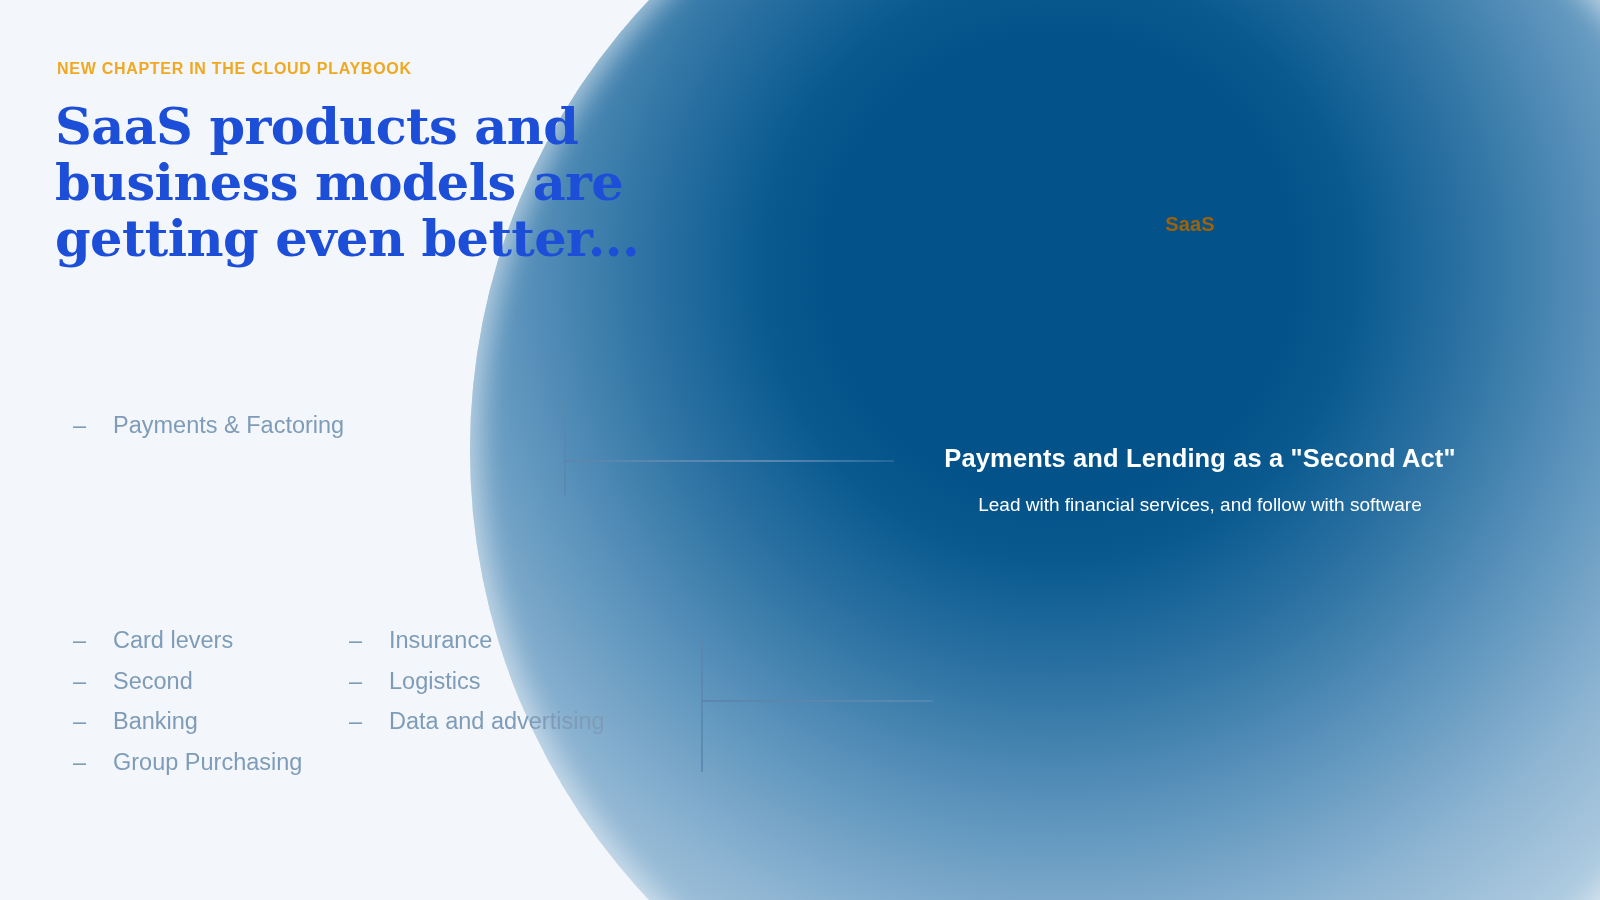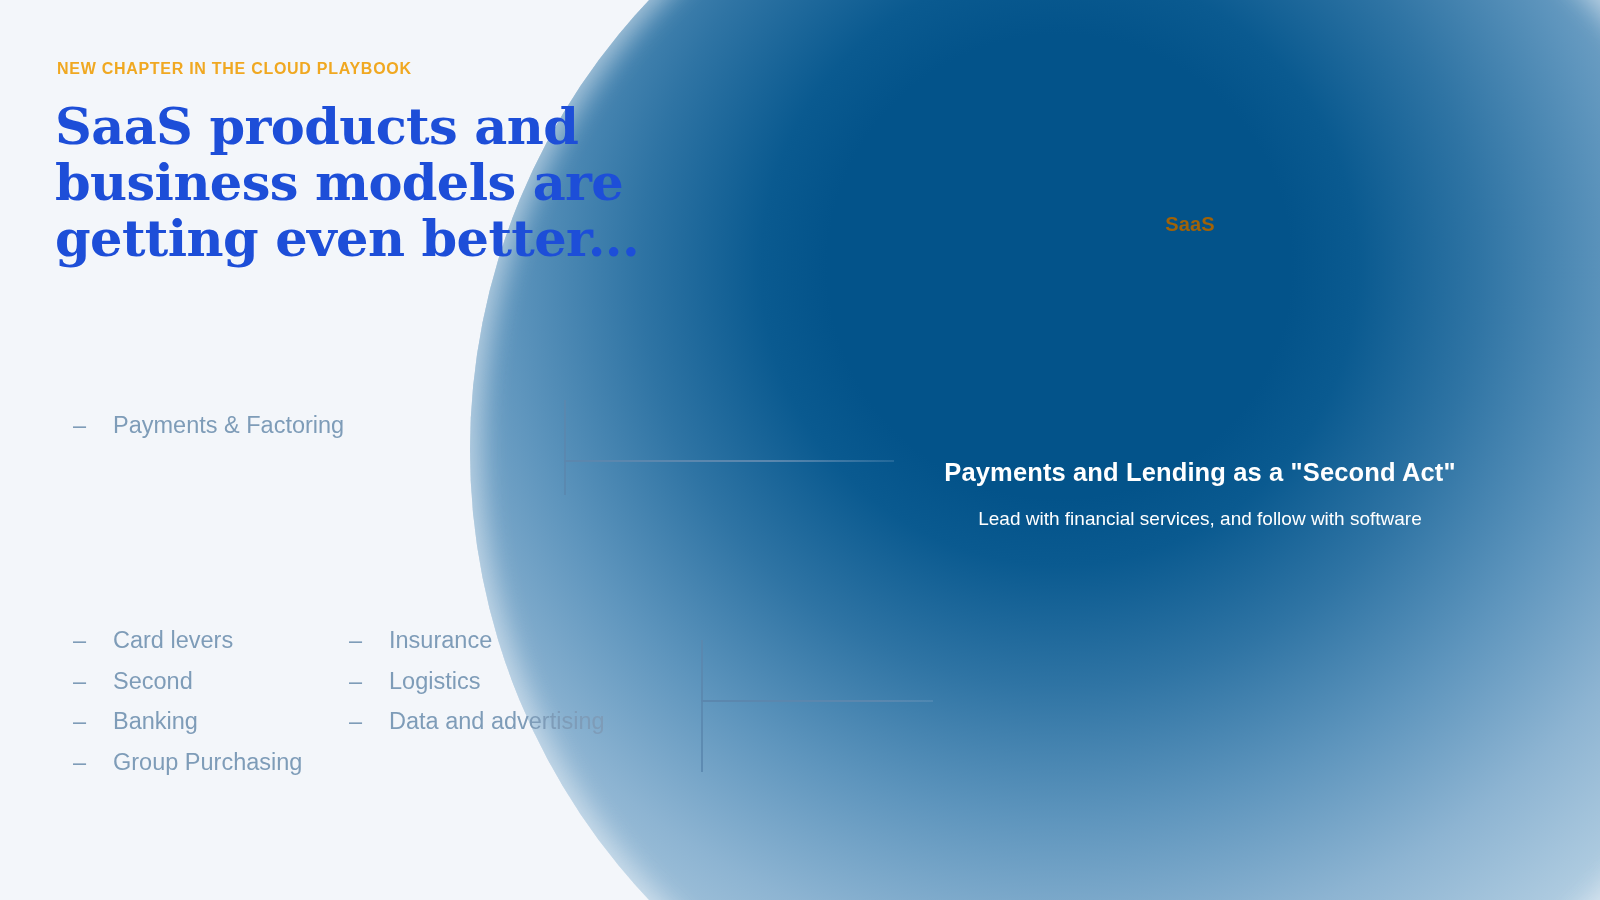--- a/index.html
+++ b/index.html
@@ -152,21 +152,21 @@
     letter-spacing:0.005em;
     white-space:nowrap;
   }
   .callout .c-body {
     margin-top:18px;
     font-size:19px;
     font-weight:normal;
     line-height:1.35;
   }
 
-  #callout-1 { left:900px; top:457px; width:600px; }
+  #callout-1 { left:900px; top:443px; width:600px; }
   #callout-1 .c-body { padding:0 62px; }
 
   #callout-2 { left:900px; top:667px; width:600px; }
   #callout-2 .c-body { padding:0 42px; }
 </style>
 </head>
 <body>
 
 <div id="slide">
 

